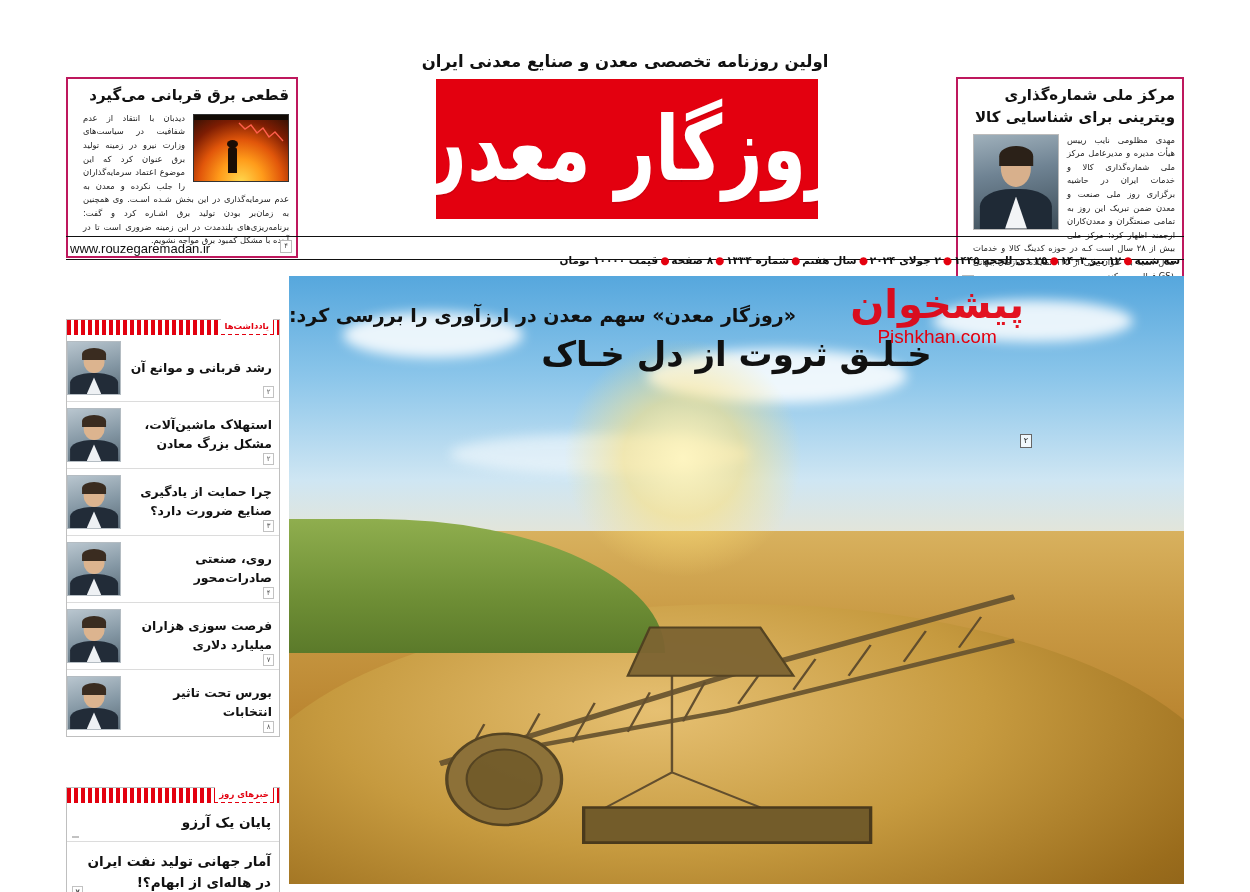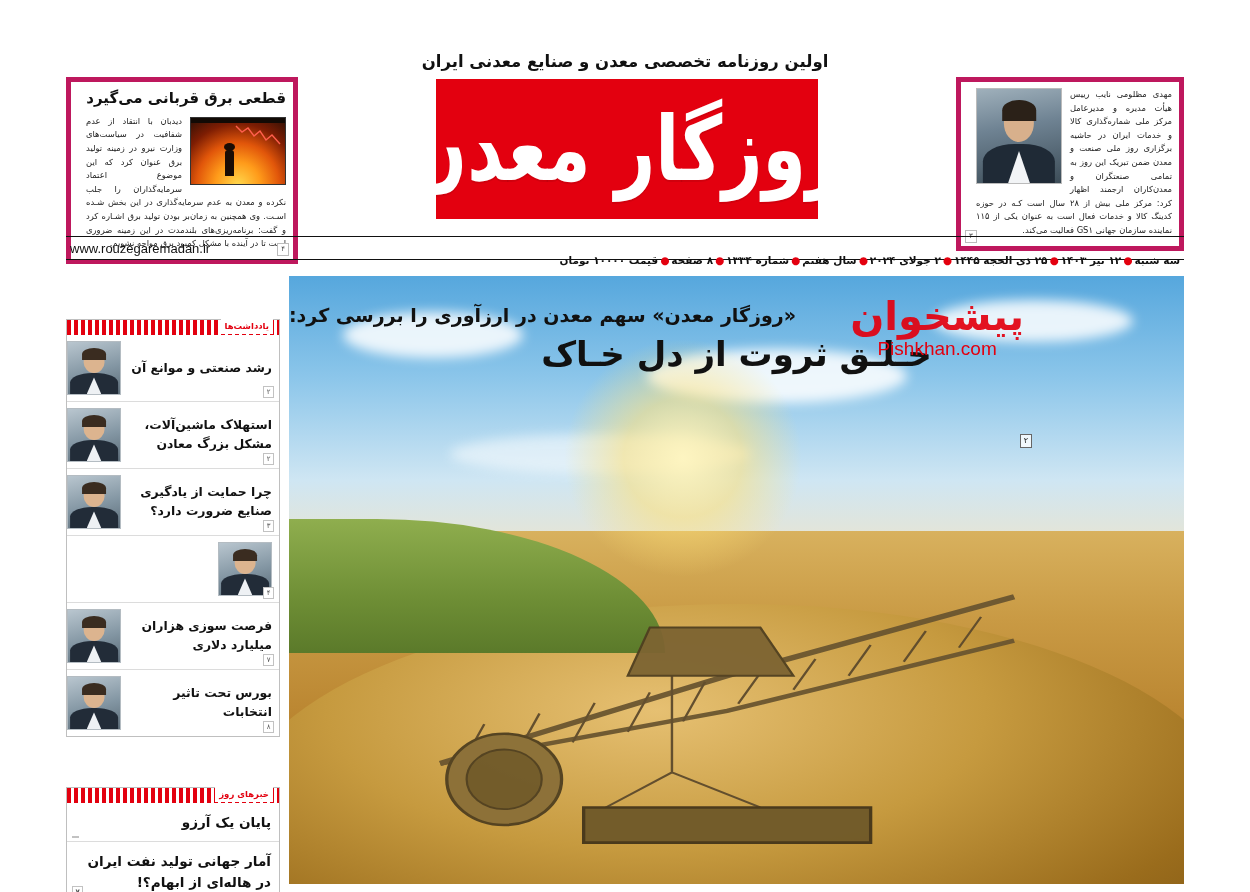--- a/index.html
+++ b/index.html
@@ -42,21 +42,21 @@
     display: flex;
     justify-content: space-between;
     align-items: flex-start;
     margin-top: 6px;
     direction: rtl;
   }
 
   
   .teaser {
     width: 228px;
-    border: 5px solid #be185d;
+    border: 2px solid #be185d;
     padding: 6px 7px 8px 15px;
     position: relative;
     min-height: 142px;
   }
   .teaser.left { width: 232px; }
 
   .teaser-title {
     font-size: 15px;
     font-weight: bold;
     line-height: 1.45;
@@ -312,21 +312,21 @@
     top: 158px; right: 152px;
     font-size: 8px;
     border: 1px solid #666;
     background: rgba(255,255,255,.8);
     padding: 0 3px;
     line-height: 12px;
     z-index: 6;
   }
   .watermark {
     position: absolute;
-    top: 20px; right: 160px;
+    top: 8px; right: 160px;
     z-index: 7;
     text-align: center;
     direction: rtl;
   }
   .watermark .fa {
     color: #e3000f;
     font-size: 40px;
     font-weight: bold;
     line-height: 1;
     opacity: .92;
@@ -439,20 +439,21 @@
 
 <div class="page">
 
   <div class="masthead">
 
     <div class="tagline">اولین روزنامه تخصصی معدن و صنایع معدنی ایران</div>
 
     <div class="mast-row">
 
       <div class="teaser right">
+        <div class="teaser-title">مرکز ملی شماره‌گذاری ویترینی برای شناسایی کالا</div>
         <div class="teaser-photo">
           <div class="portrait-bg"></div>
           <div class="portrait-body"></div>
           <div class="portrait-shirt"></div>
           <div class="portrait-head"></div>
           <div class="portrait-hair"></div>
         </div>
         <div class="teaser-body">مهدی مظلومی نایب رییس هیأت مدیره و مدیرعامل مرکز ملی شماره‌گذاری کالا و خدمات ایران در حاشیه برگزاری روز ملی صنعت و معدن ضمن تبریک این روز به تمامی صنعتگران و معدن‌کاران ارجمند اظهار کرد: مرکز ملی بیش از ۲۸ سال است کـه در حوزه کدینگ کالا و خدمات فعال است به عنوان یکی از ۱۱۵ نماینده سازمان جهانی GS۱ فعالیت می‌کند.</div>
         <div class="teaser-num">۳</div>
       </div>
@@ -525,21 +526,21 @@
     </div>
 
     <div class="side-col">
 
       <div class="side-box" style="flex:1 1 auto;">
         <div class="side-head">
           <span class="label">یادداشت‌ها</span>
         </div>
 
         <div class="news-item">
-          <div class="news-title">رشد صنعتی و موانع آن</div>
+          <div class="news-title">رشد قربانی و موانع آن</div>
           <div class="news-thumb">
             <div class="th-bg"></div>
               <div class="th-body"></div>
               <div class="th-shirt"></div>
               <div class="th-head"></div>
               <div class="th-hair"></div>
           </div>
           <div class="news-num">۲</div>
         </div>
 
@@ -561,20 +562,21 @@
             <div class="th-bg"></div>
               <div class="th-body"></div>
               <div class="th-shirt"></div>
               <div class="th-head"></div>
               <div class="th-hair"></div>
           </div>
           <div class="news-num">۳</div>
         </div>
 
         <div class="news-item">
+          <div class="news-title">روی، صنعتی صادرات‌محور</div>
           <div class="news-thumb">
             <div class="th-bg"></div>
               <div class="th-body"></div>
               <div class="th-shirt"></div>
               <div class="th-head"></div>
               <div class="th-hair"></div>
           </div>
           <div class="news-num">۴</div>
         </div>
 

